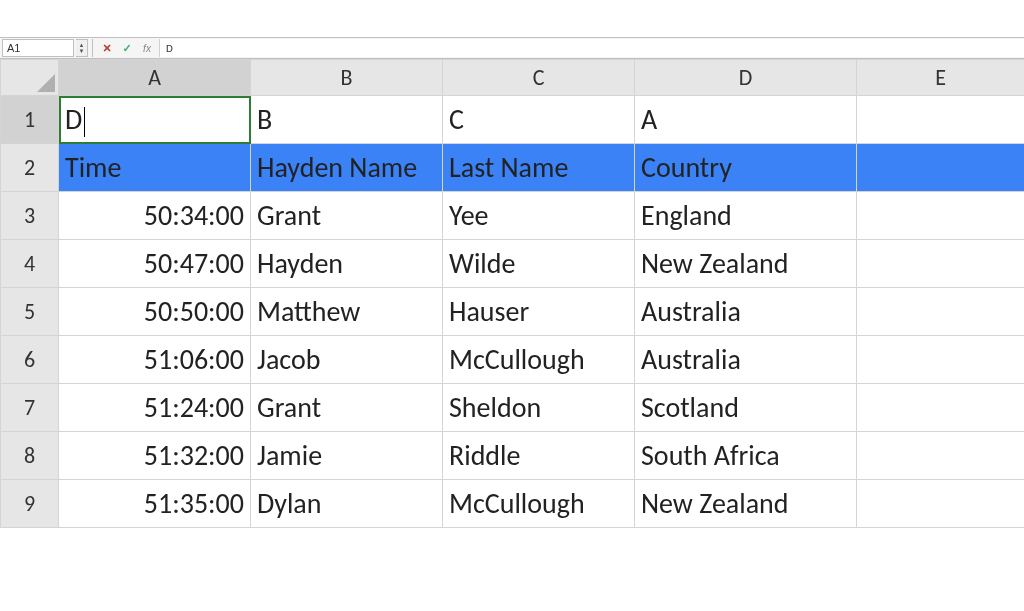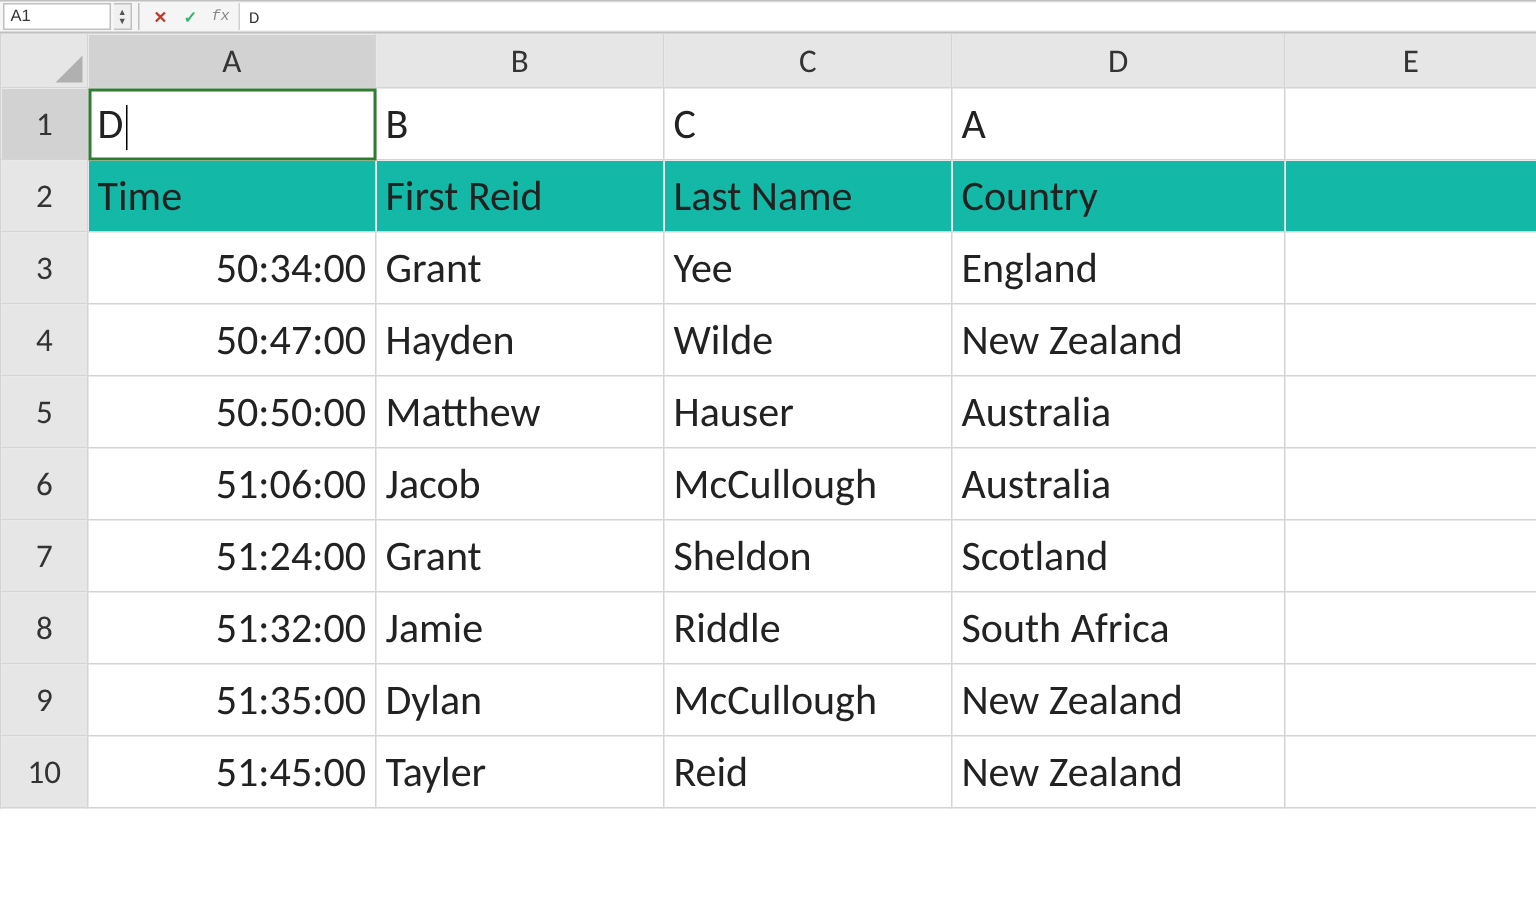--- a/index.html
+++ b/index.html
@@ -12,20 +12,21 @@
     }
     
     .formula-bar {
       display: flex;
       align-items: center;
       height: 22px;
       border-top: 1px solid #c0c0c0;
       border-bottom: 1px solid #c0c0c0;
       background: #f5f5f5;
       font-size: 11px;
+      margin-top: 37px;
     }
     .name-box {
       width: 72px;
       height: 18px;
       margin: 0 2px;
       background: #fff;
       border: 1px solid #c0c0c0;
       display: flex;
       align-items: center;
       padding: 0 4px;
@@ -60,21 +61,21 @@
       height: 16px;
       display: flex;
       align-items: center;
       justify-content: center;
       margin: 0 2px;
       font-size: 11px;
       font-family: Arial, sans-serif;
     }
     .fb-cancel { color: #c0392b; font-weight: bold; }
     .fb-accept { color: #3cb371; font-weight: bold; }
-    .fb-fx { color: #888; font-style: italic; font-size: 10px; font-family: Liberation Mono, monospace;}
+    .fb-fx { color: #888; font-style: italic; font-size: 10px; font-family: Liberation Sans, sans-serif;}
     .formula-input {
       flex: 1;
       height: 18px;
       background: #fff;
       border: none;
       padding: 0 6px;
       font-size: 11px;
       color: #333;
       display: flex;
       align-items: center;
@@ -162,21 +163,21 @@
     td.active .cursor-caret {
       display: inline-block;
       width: 1px;
       height: 30px;
       background: #000;
       vertical-align: middle;
       margin-left: 2px;
     }
     
     tr.data-header td {
-      background: #14b8a6;
+      background: #3b82f6;
     }
   </style>
 </head>
 <body>
 
 <div class="formula-bar">
   <div class="name-box">
     <span>A1</span>
   </div>
   <div class="name-box-stepper">
@@ -217,21 +218,21 @@
         <th class="rowhdr row-sel">1</th>
         <td class="active"><span>D</span><span class="cursor-caret"></span></td>
         <td>B</td>
         <td>C</td>
         <td>A</td>
         <td></td>
       </tr>
       <tr class="data-header">
         <th class="rowhdr">2</th>
         <td>Time</td>
-        <td>First Reid</td>
+        <td>Hayden Name</td>
         <td>Last Name</td>
         <td>Country</td>
         <td></td>
       </tr>
       <tr>
         <th class="rowhdr">3</th>
         <td class="num">50:34:00</td>
         <td>Grant</td>
         <td>Yee</td>
         <td>England</td>
@@ -278,23 +279,15 @@
         <td></td>
       </tr>
       <tr>
         <th class="rowhdr">9</th>
         <td class="num">51:35:00</td>
         <td>Dylan</td>
         <td>McCullough</td>
         <td>New Zealand</td>
         <td></td>
       </tr>
-      <tr>
-        <th class="rowhdr">10</th>
-        <td class="num">51:45:00</td>
-        <td>Tayler</td>
-        <td>Reid</td>
-        <td>New Zealand</td>
-        <td></td>
-      </tr>
     </tbody>
   </table>
 </div>
 
 </body></html>

